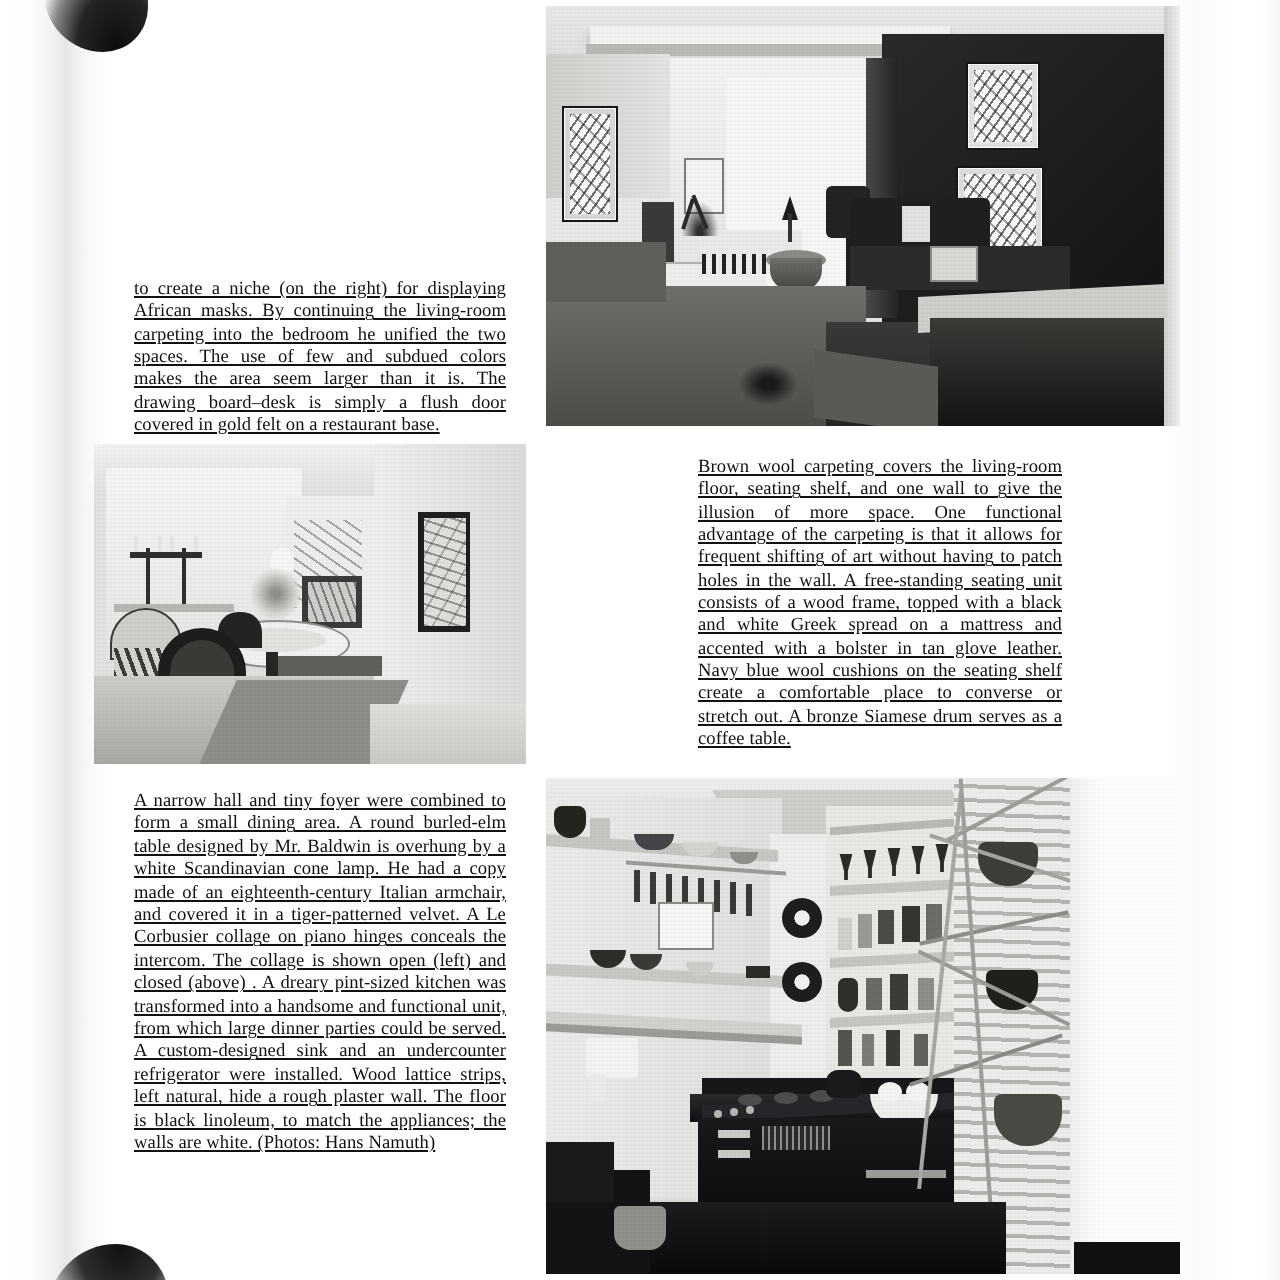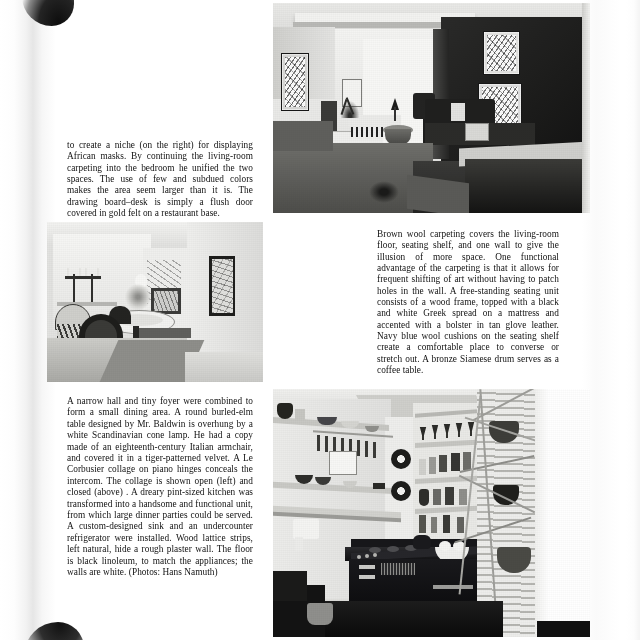--- a/index.html
+++ b/index.html
@@ -24,23 +24,23 @@
   .photo .scene{position:absolute;inset:0;}
   .grain{position:absolute;inset:0;opacity:.30;mix-blend-mode:multiply;
          background-image:
            repeating-linear-gradient(0deg,rgba(0,0,0,.05) 0 1px,rgba(255,255,255,.05) 1px 2px),
            repeating-linear-gradient(90deg,rgba(0,0,0,.035) 0 1px,rgba(255,255,255,.035) 1px 2px);}
 
   
   .col{position:absolute;text-align:justify;color:#111;
        font-family:"Liberation Serif",serif;
        -webkit-font-smoothing:none;}
-  .col p{margin:0;}
+  .col p{margin:0;text-decoration:underline;}
   #txt-bedroom{left:67px;top:140px;width:186px;font-size:9.3px;line-height:11.35px;letter-spacing:.05px;}
-  #txt-living{left:349px;top:229px;width:182px;font-size:9.3px;line-height:11.35px;letter-spacing:.05px;margin-left:28px;}
+  #txt-living{left:349px;top:229px;width:182px;font-size:9.3px;line-height:11.35px;letter-spacing:.05px;}
   #txt-dining{left:67px;top:396px;width:186px;font-size:9.3px;line-height:11.4px;letter-spacing:.05px;}
 
   .soft{filter:blur(.18px);}
 
   
   .r{position:absolute;}
   .frame{position:absolute;background:#ececec;border:1.4px solid #161616;box-shadow:0 0 0 .5px #fff inset;}
   .frame i{position:absolute;inset:3px;background:#fbfbfb;
            background-image:repeating-linear-gradient(125deg,rgba(0,0,0,.55) 0 1px,transparent 1px 4px),
                             repeating-linear-gradient(45deg,rgba(0,0,0,.35) 0 1px,transparent 1px 6px);}

